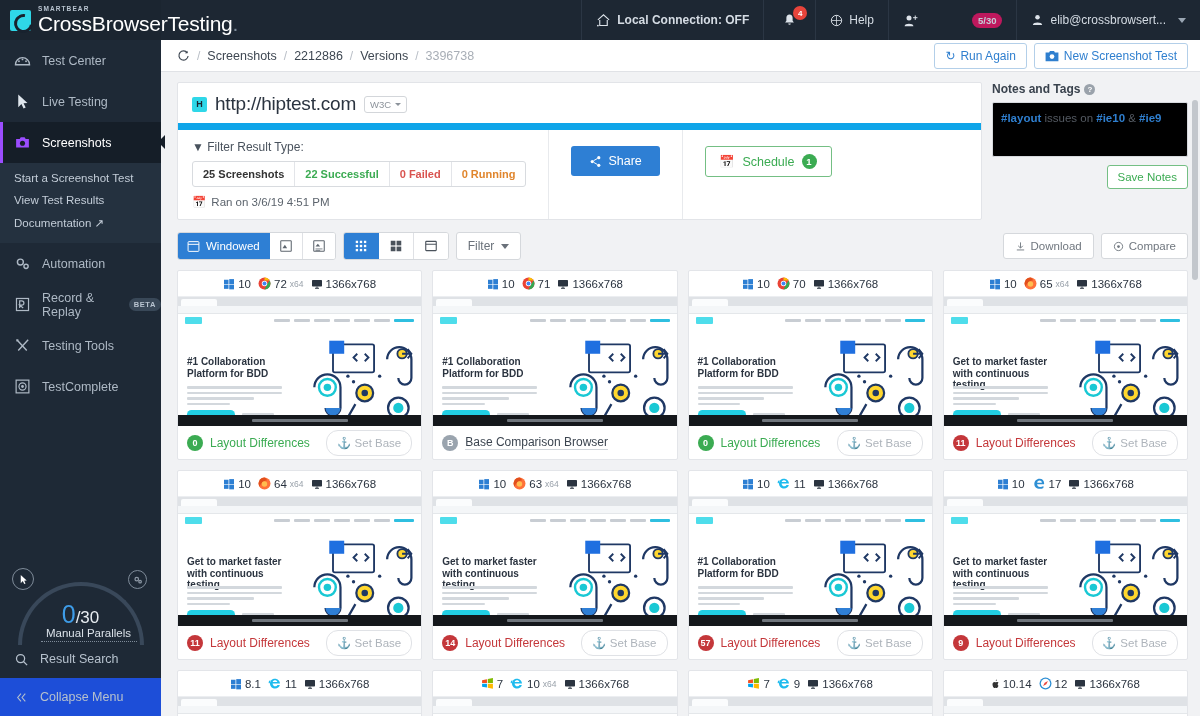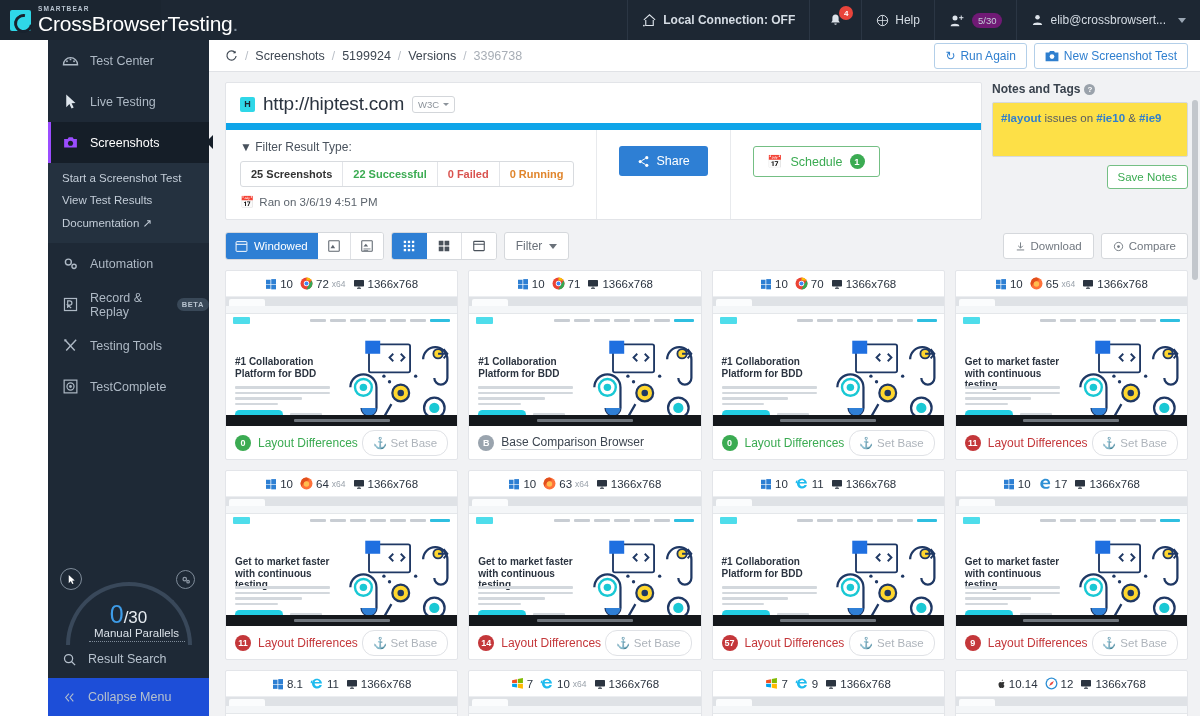--- a/index.html
+++ b/index.html
@@ -52,30 +52,30 @@
     border-left: 1px solid #2b3644; position: relative; cursor: pointer;
     white-space: nowrap;
   }
   .badge-red {
     position: absolute; top: 6px; right: 8px;
     background: #e8443b; color: #fff; font-size: 8px; font-weight: bold;
     border-radius: 8px; min-width: 14px; height: 14px;
     display: flex; align-items: center; justify-content: center; padding: 0 3px;
   }
   .pill-dark {
-    background: #701a75; color: #c5ced8; font-size: 9.5px;
-    border-radius: 9px; padding: 2px 6px; font-weight: normal;
+    background: #be185d; color: #c5ced8; font-size: 9.5px;
+    border-radius: 9px; padding: 2px 6px; font-weight: bold; margin-left: 46px;
   }
   .caret-down {
     width: 0; height: 0; border-left: 4px solid transparent;
     border-right: 4px solid transparent; border-top: 5px solid #9aa6b3;
   }
 
   
-  .body { flex: 1 1 auto; display: flex; min-height: 0; padding-left: 48px; }
+  .body { flex: 1 1 auto; display: flex; min-height: 0; }
 
   
   .sidebar {
     width: 161px; flex: 0 0 161px; background: #1e2936;
     display: flex; flex-direction: column; position: relative;
   }
   .nav-item {
     display: flex; align-items: center; gap: 11px;
     height: 41px; padding-left: 14px; color: #aeb9c5;
     font-size: 12.5px; cursor: pointer; position: relative;
@@ -197,21 +197,21 @@
   .notes {
     position: absolute; right: 12px; top: 10px; width: 196px;
     background: #f1f2f4; z-index: 5;
   }
   .notes-title { font-size: 12px; font-weight: bold; color: #39424d; margin-bottom: 6px; display:flex; align-items:center; gap:4px;}
   .qmark {
     width: 11px; height: 11px; border-radius: 50%; background: #9aa2ab; color: #fff;
     font-size: 8px; display: inline-flex; align-items: center; justify-content: center;
   }
   .notes-box {
-    background: #fde047; border: 1px solid #d6d9dd; border-radius: 2px;
+    background: #000000; border: 1px solid #d6d9dd; border-radius: 2px;
     height: 55px; padding: 7px 8px; font-size: 11.5px; color: #555b63; line-height: 1.4;
   }
   .tag { color: #2f7fcf; font-weight: bold; }
   .btn-savenotes {
     float: right; margin-top: 8px; background: #fff; color: #3bab52;
     border: 1px solid #74bf84; border-radius: 3px; font-size: 11.5px;
     padding: 5px 10px; cursor: pointer;
   }
 
   
@@ -481,21 +481,21 @@
     <div class="main">
 
       <div class="crumbbar">
         <svg width="13" height="13" viewBox="0 0 24 24">
           <path d="M19 7 A8.5 8.5 0 1 0 20.5 13" fill="none" stroke="#3e4752" stroke-width="2.2"></path>
           <path d="M19.5 3 L19.5 8 L14.5 8 Z" fill="#3e4752"></path>
         </svg>
         <span class="crumb-sep">/</span>
         <span class="crumb">Screenshots</span>
         <span class="crumb-sep">/</span>
-        <span class="crumb">5199924</span>
+        <span class="crumb">2212886</span>
         <span class="crumb-sep">/</span>
         <span class="crumb">Versions</span>
         <span class="crumb-sep">/</span>
         <span class="crumb muted">3396738</span>
         <span class="crumbspace"></span>
         <button class="btn-out">
           <span>↻</span>
           <span>Run Again</span>
         </button>
         <button class="btn-out" style="color:#2f7fcf">

